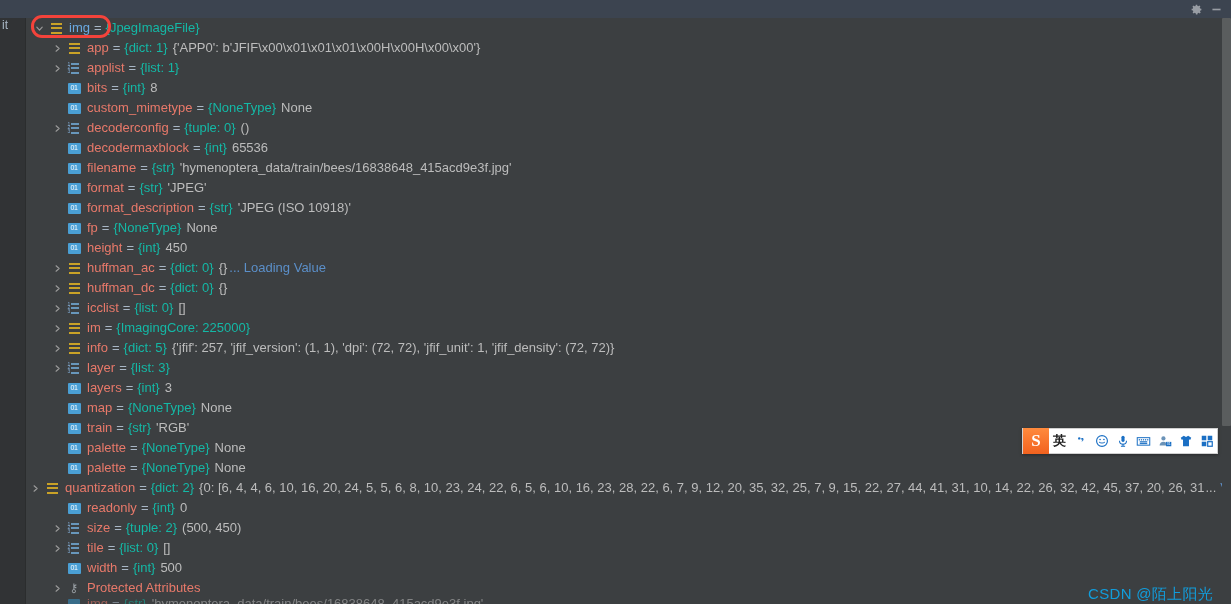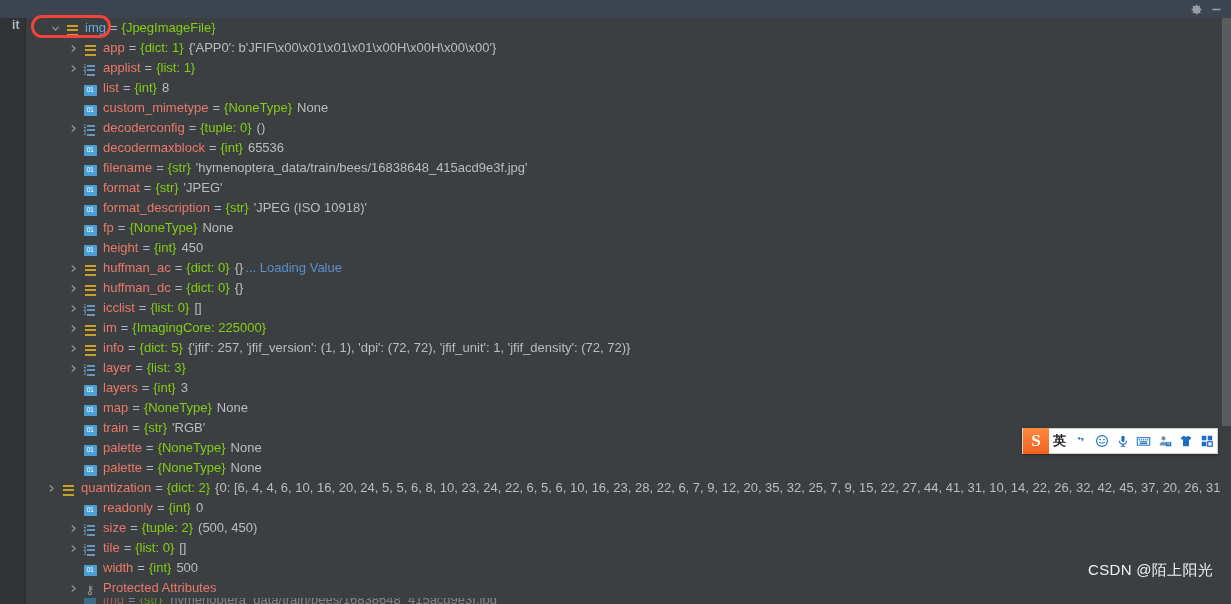--- a/index.html
+++ b/index.html
@@ -41,26 +41,25 @@
   
   .left-strip {
     position: absolute;
     top: 18px; left: 0;
     width: 26px; height: 586px;
     background: #313335;
     border-right: 1px solid #2b2d2e;
   }
   .left-strip-label {
     position: absolute;
-    top: 0px; left: 12px;
+    top: 0px; left: 2px;
     font-size: 12px;
     color: #a9b7c6;
     letter-spacing: .2px;
     white-space: nowrap;
-    font-weight: bold;
   }
 
   
   .tree-panel {
     position: absolute;
     top: 18px; left: 27px;
     width: 1195px; height: 586px;
     background: #3c3f41;
     overflow: hidden;
   }
@@ -70,22 +69,22 @@
   }
 
   .row {
     position: relative;
     height: 20px;
     line-height: 20px;
     white-space: nowrap;
     font-size: 13px;
     color: #a9b7c6;
     display: flex;
-    align-items: flex-end;
-    padding-left: 16px;
+    align-items: center;
+    padding-left: 0px;
   }
 
   .twisty {
     width: 17px;
     min-width: 17px;
     height: 20px;
     display: flex;
     align-items: center;
     justify-content: center;
     color: #9a9a9a;
@@ -147,21 +146,21 @@
   }
 
   .icon-img {
     width: 12px; height: 10px;
     background: #3592c4;
     border-radius: 1px;
   }
 
   .vname { color: #e8796a; }
   .veq   { color: #a9b7c6; margin: 0 4px; }
-  .vtype { color: #84cc16; }
+  .vtype { color: #14b8a6; }
   .vval  { color: #bcbcbc; margin-left: 5px; }
   .vloading { color: #5b8fc9; margin-left: 2px; }
   .vlink { color: #5f8ec4; }
 
   .row.selected .vname { color: #6aa9e0; }
 
   
   .annot-box {
     position: absolute;
     left: 31px; top: 15px;
@@ -213,22 +212,22 @@
     display: flex; align-items: center; justify-content: center;
     color: #1a6fc4;
     font-size: 12px;
   }
   .ime-item.cn { font-size: 13px; color: #222; font-weight: bold; }
   .ime-item svg { display: block; }
 
   
   .watermark {
     position: absolute;
-    right: 18px; bottom: 24px;
-    color: #ffffff;
+    right: 18px; bottom: 0;
+    color: #0ea5e9;
     font-size: 15px;
     opacity: .92;
     letter-spacing: .3px;
     z-index: 10;
   }
 
   
   .row.clipped {
     opacity: .55;
     height: 12px;
@@ -325,21 +324,21 @@
         <div class="row">
           <span class="indent" style="width: 22px;"></span>
           <div class="twisty empty">
             <svg width="9" height="9" viewBox="0 0 10 10">
               <path fill="none" stroke="#9a9a9a" stroke-width="1.3" stroke-linecap="round" stroke-linejoin="round" d="M3.4 2L6.8 5L3.4 8"></path>
             </svg>
           </div>
           <div class="vicon">
             <div class="icon-int">01</div>
           </div>
-          <span class="vname">list</span>
+          <span class="vname">bits</span>
           <span class="veq">=</span>
           <span class="vtype">{int}</span>
           <span class="vval">8</span>
         </div>
         <div class="row">
           <span class="indent" style="width: 22px;"></span>
           <div class="twisty empty">
             <svg width="9" height="9" viewBox="0 0 10 10">
               <path fill="none" stroke="#9a9a9a" stroke-width="1.3" stroke-linecap="round" stroke-linejoin="round" d="M3.4 2L6.8 5L3.4 8"></path>
             </svg>

